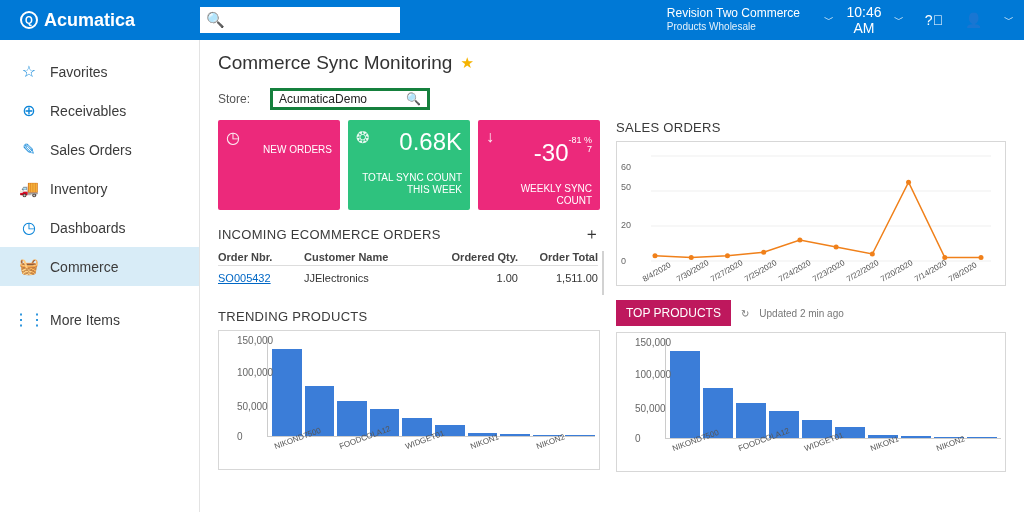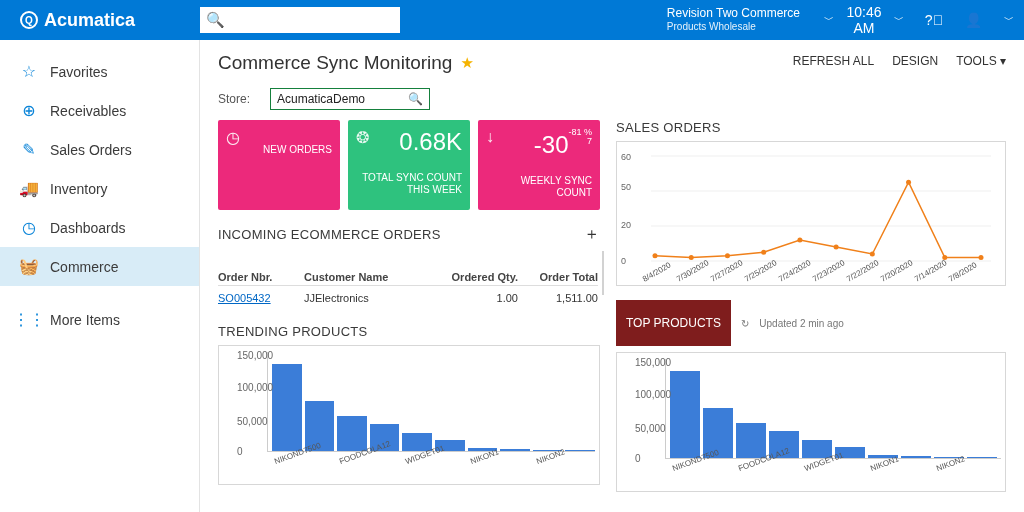--- a/index.html
+++ b/index.html
@@ -21,50 +21,50 @@
   .sidebar { width:200px; border-right:1px solid #e3e3e3; padding-top:12px; }
   .side-item { display:flex; align-items:center; gap:12px; padding:10px 20px; font-size:14px; color:#3b3b3b; cursor:pointer; }
   .side-item.active { background:#d8ecf7; }
   .side-ico { width:18px; color:#0a84d8; font-size:16px; display:inline-flex; justify-content:center; }
   .main { flex:1; padding:12px 18px 0 18px; overflow:hidden; position:relative; }
   .page-title { font-size:19px; color:#333; display:flex; align-items:center; gap:8px; }
   .star { color:#f5b301; font-size:15px; }
   .topactions { position:absolute; right:18px; top:14px; font-size:12px; color:#333; display:flex; gap:18px; }
   .topactions span { cursor:pointer; }
   .store-row { display:flex; align-items:center; gap:20px; margin:14px 0 10px 0; font-size:12px; color:#555; }
-  .store-field { width:160px; height:22px; border:1px solid #15803d; display:flex; align-items:center; justify-content:space-between; padding:0 6px; font-size:12px; color:#222; }
+  .store-field { width:160px; height:22px; border:3px solid #15803d; display:flex; align-items:center; justify-content:space-between; padding:0 6px; font-size:12px; color:#222; }
   .cards { display:flex; gap:8px; }
   .card { width:122px; height:90px; color:#fff; border-radius:2px; padding:8px; position:relative; }
   .card.pink { background:#ec297b; }
   .card.green { background:#2ec27e; }
   .card .big { font-size:24px; font-weight:300; text-align:right; }
   .card .lbl { font-size:10px; text-align:right; line-height:12px; margin-top:16px; }
   .card .cico { position:absolute; left:8px; top:8px; font-size:16px; opacity:.9; }
-  .delta { font-size:9px; line-height:9px; display:inline-block; text-align:right; vertical-align:super; }
+  .delta { font-size:9px; line-height:9px; display:inline-block; text-align:right; vertical-align:super;margin-top:8px; }
   .sect-head { font-size:13px; color:#3a3a3a; letter-spacing:.3px; margin:14px 0 6px 0; display:flex; justify-content:space-between; align-items:center; }
-  .tbl { font-size:11px; color:#333;margin-top:20px; }
+  .tbl { font-size:11px; color:#333; }
   .tbl .hd { display:flex; border-bottom:1px solid #ddd; padding-bottom:2px; font-weight:600; color:#444; }
   .tbl .rw { display:flex; padding:6px 0; }
   .c-nbr { width:80px; }
   .c-cust { width:150px; padding-left:6px; }
   .c-qty { width:70px; text-align:right; }
   .c-tot { width:80px; text-align:right; }
   .c-nbr a { color:#0067c5; text-decoration:underline; }
   .scroll-stub { width:10px; background:#eee; border:1px solid #d2d2d2; height:44px; margin-left:4px; }
   .two-col { display:flex; gap:16px; }
   .colL { width:382px; }
   .colR { flex:1; }
   .chartbox { border:1px solid #d7d7d7; position:relative; }
   .barchart { height:140px; padding:6px 4px 0 4px; }
   .axis-lbl { position:absolute; left:18px; font-size:10px; color:#666; }
   .bars { display:flex; align-items:flex-end; height:100px; gap:3px; margin-left:44px; border-left:1px solid #ccc; border-bottom:1px solid #ccc; padding-left:4px; }
   .bar { width:30px; background:#3b7dd8; }
   .catlabels { margin-left:48px; display:flex; gap:3px; }
   .catlabels span { width:30px; font-size:8px; color:#555; transform:rotate(-20deg); transform-origin:top left; white-space:nowrap; display:inline-block; padding-top:6px; }
-  .tab-pill { background:#7f1d1d; color:#fff; font-size:12px; padding:16px 10px; display:inline-block; }
+  .tab-pill { background:#be185d; color:#fff; font-size:12px; padding:6px 10px; display:inline-block; }
   .refresh-meta { font-size:10px; color:#777; margin-left:10px; }
   svg.line { width:100%; height:130px; display:block; }
   .linewrap { border:1px solid #d7d7d7; padding:4px 4px 0 4px; position:relative; }
   .xlabels { display:flex; font-size:8px; color:#555; transform:translateX(20px); }
   .xlabels span { width:34px; transform:rotate(-30deg); transform-origin:top left; white-space:nowrap; }
   .yticks span { position:absolute; left:4px; font-size:9px; color:#666; }
   .plus { font-size:16px; color:#333; cursor:pointer; }
 </style>
 </head>
 <body>
@@ -121,25 +121,20 @@
     <div class="side-item">
       <span class="side-ico" style="color:#0a84d8">⋮⋮</span>
       <span>More Items</span>
     </div>
   </div>
 
   <div class="main">
     <div class="page-title">
       <span>Commerce Sync Monitoring</span>
       <span class="star">★</span>
-    </div>
-    <div class="topactions">
-      <span>REFRESH ALL</span>
-      <span>DESIGN</span>
-      <span><span>TOOLS</span> ▾</span>
     </div>
 
     <div class="store-row">
       <span>Store:</span>
       <div class="store-field">
         <span>AcumaticaDemo</span>
         <span>🔍</span>
       </div>
     </div>
 
@@ -221,21 +216,21 @@
             </div>
         </div>
       </div>
 
       <div class="colR">
         <div class="sect-head" style="margin-top:0">
             <span>SALES ORDERS</span>
           </div>
         <div class="linewrap">
           <div class="yticks">
-            <span style="top:10px">60</span>
+            <span style="top:20px">60</span>
             <span style="top:40px">50</span>
             <span style="top:78px">20</span>
             <span style="top:114px">0</span>
           </div>
           <svg class="line" viewBox="0 0 360 130">
             <g stroke="#ddd" stroke-width="0.5">
               <line x1="20" y1="10" x2="360" y2="10"></line>
                 <line x1="20" y1="45" x2="360" y2="45"></line>
               <line x1="20" y1="80" x2="360" y2="80"></line>
                 <line x1="20" y1="115" x2="360" y2="115"></line>

